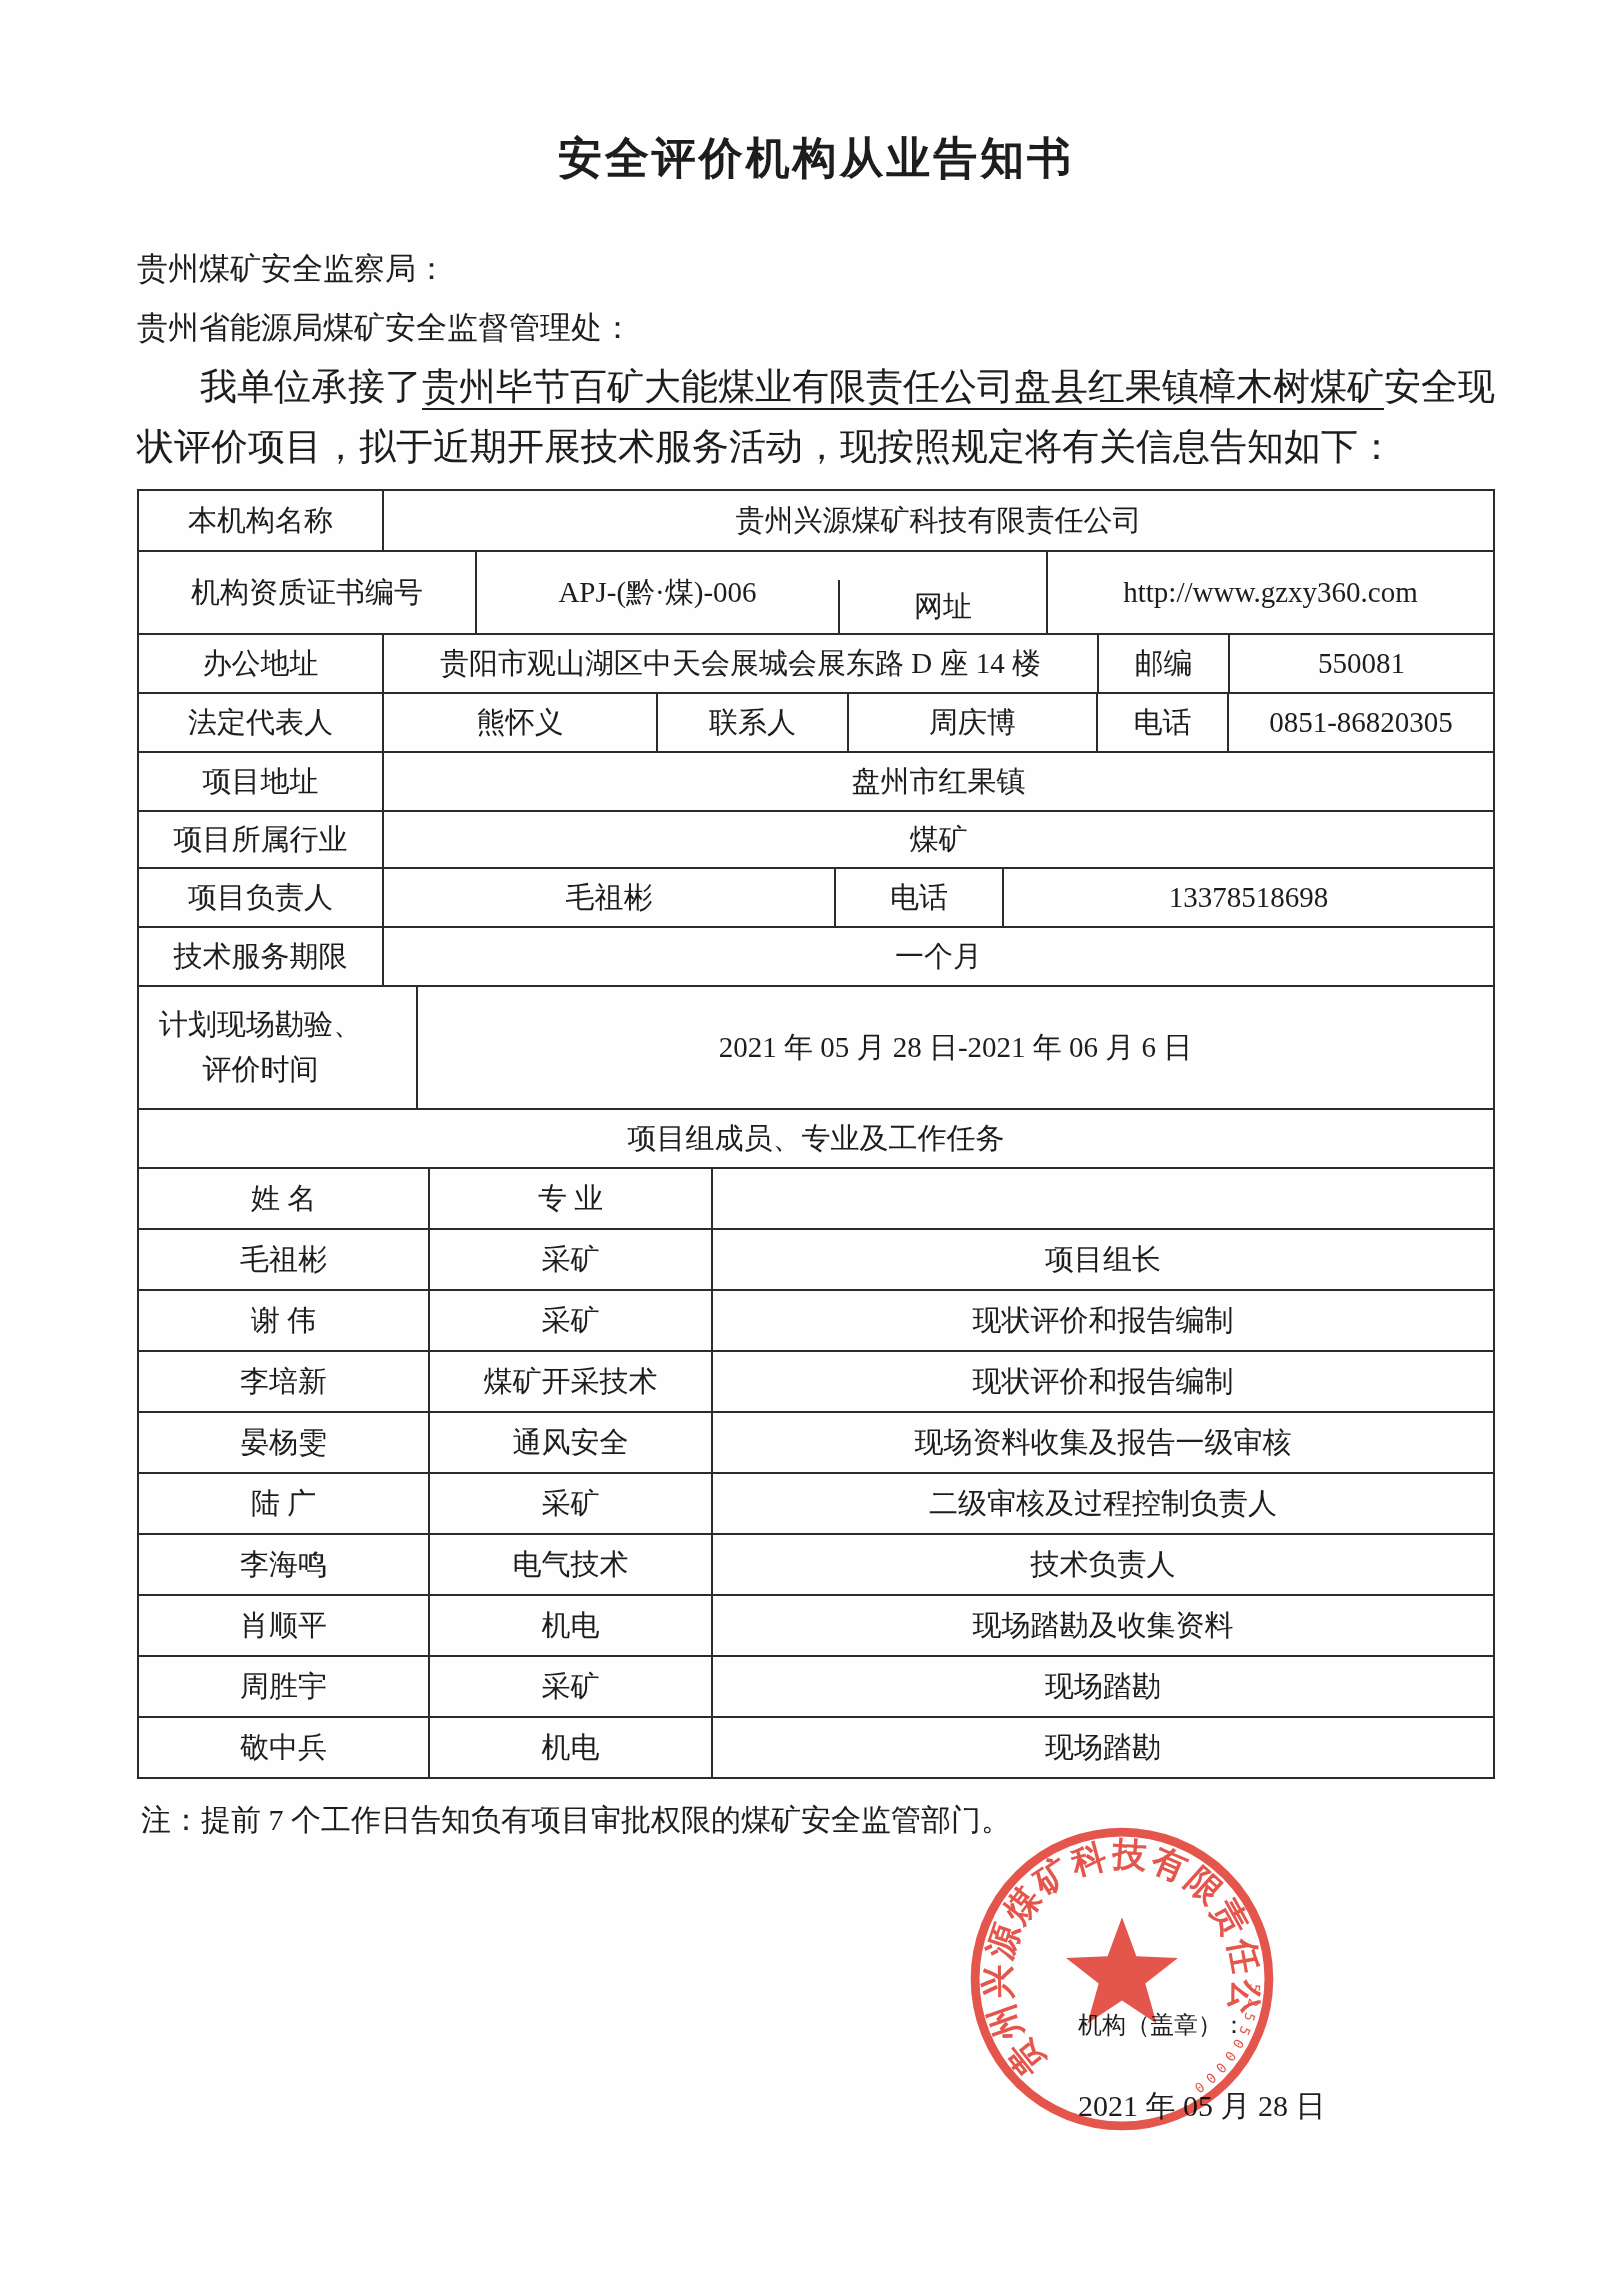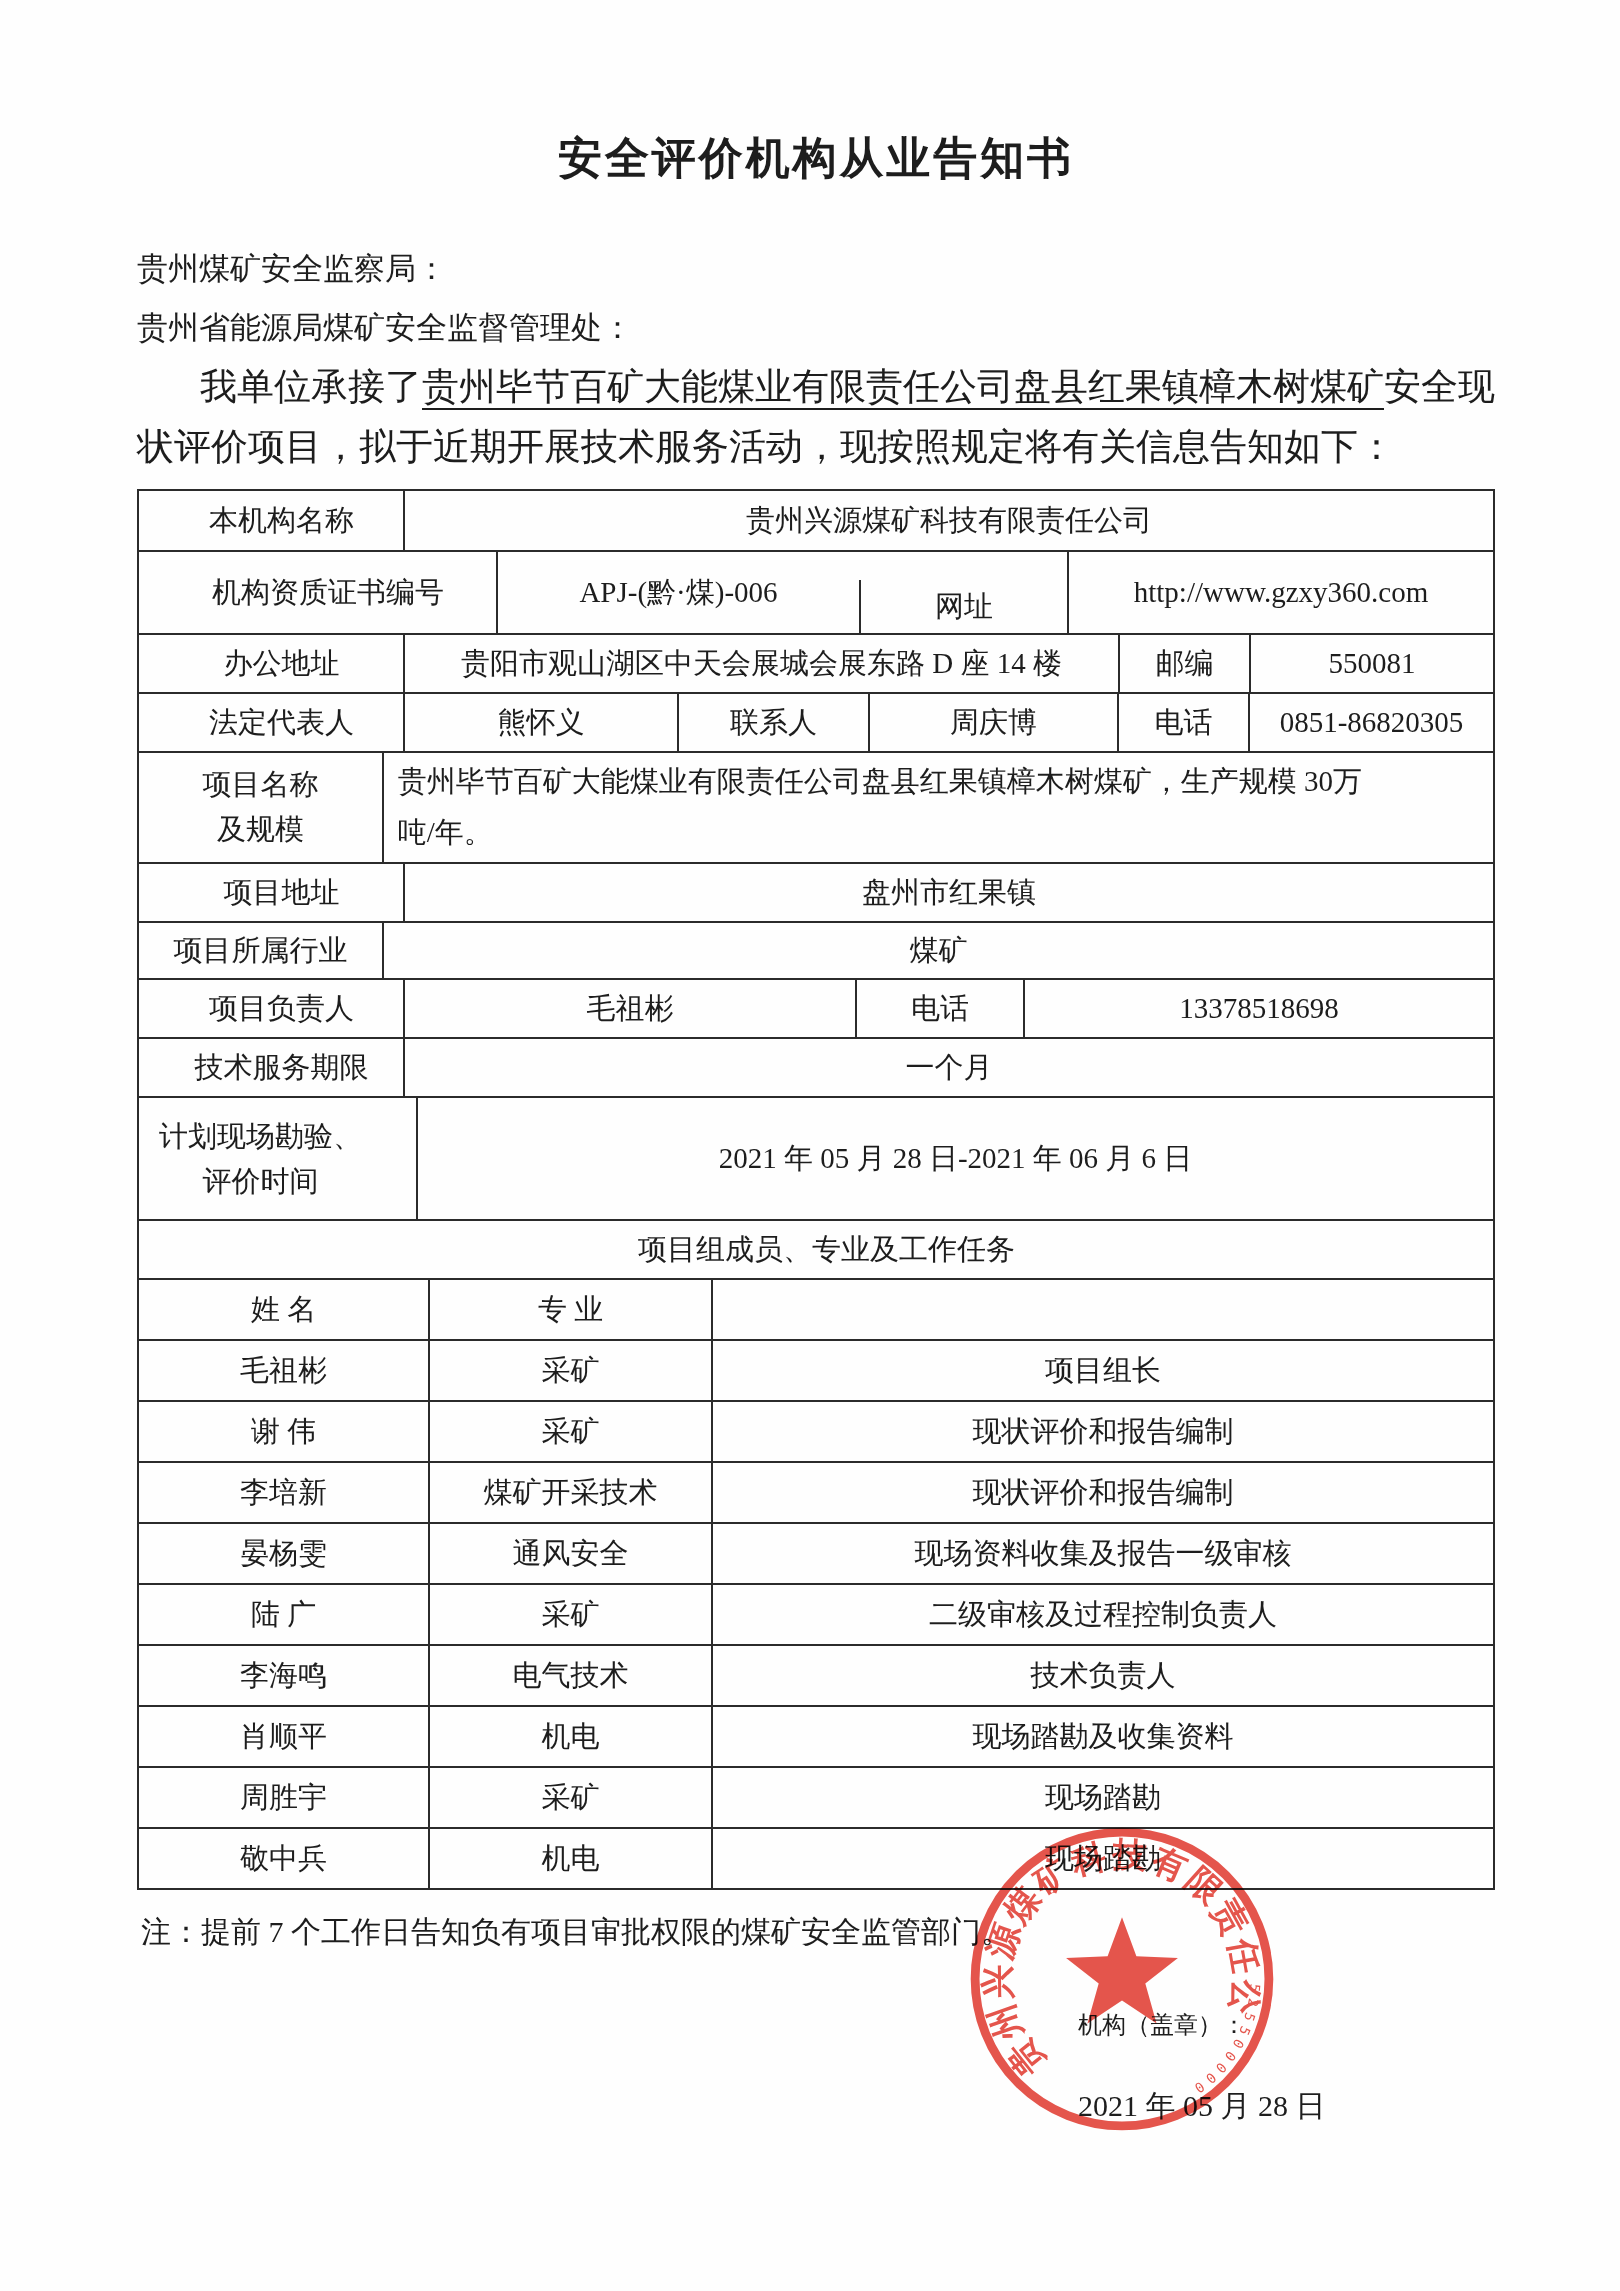--- a/index.html
+++ b/index.html
@@ -85,21 +85,21 @@
   .w-rep     { width: 274px; }
   .w-con-l   { width: 191px; }
   .w-con-v   { width: 249px; }
   .w-lead    { width: 452px; }
   .w-tel-l   { width: 168px; }
   .w-m-name  { width: 289px; }
   .w-m-major { width: 283px; }
   
   .h-tall    { min-height: 106px; }
   .h-sched   { min-height: 123px; gap: 34px; }
-  .h-std     { min-height: 59px; padding-left: 21px; }
+  .h-std     { min-height: 59px; }
   .h-member  { min-height: 61px; }
   .note-line {
     margin-top: 13.7px;
     font-size: 30px;
     line-height: 55px;
     padding-left: 3.9px;
   }
   
   .seal-caption {
     position: absolute;
@@ -172,27 +172,20 @@
 
       <div class="trow h-std">
         <div class="tcell w-label">法定代表人</div>
         <div class="tcell w-rep">熊怀义</div>
         <div class="tcell w-con-l">联系人</div>
         <div class="tcell w-con-v">周庆博</div>
         <div class="tcell w-zip-l">电话</div>
         <div class="tcell grow">0851-86820305</div>
       </div>
 
-      <div class="trow h-tall">
-        <div class="tcell w-label">
-          <span>项目名称</span>
-          <span>及规模</span>
-        </div>
-        <div class="tcell grow left-al">贵州毕节百矿大能煤业有限责任公司盘县红果镇樟木树煤矿，生产规模 30万吨/年。</div>
-      </div>
 
       <div class="trow h-std">
         <div class="tcell w-label">项目地址</div>
         <div class="tcell grow">盘州市红果镇</div>
       </div>
 
       <div class="trow">
         <div class="tcell w-label">项目所属行业</div>
         <div class="tcell grow">煤矿</div>
       </div>

